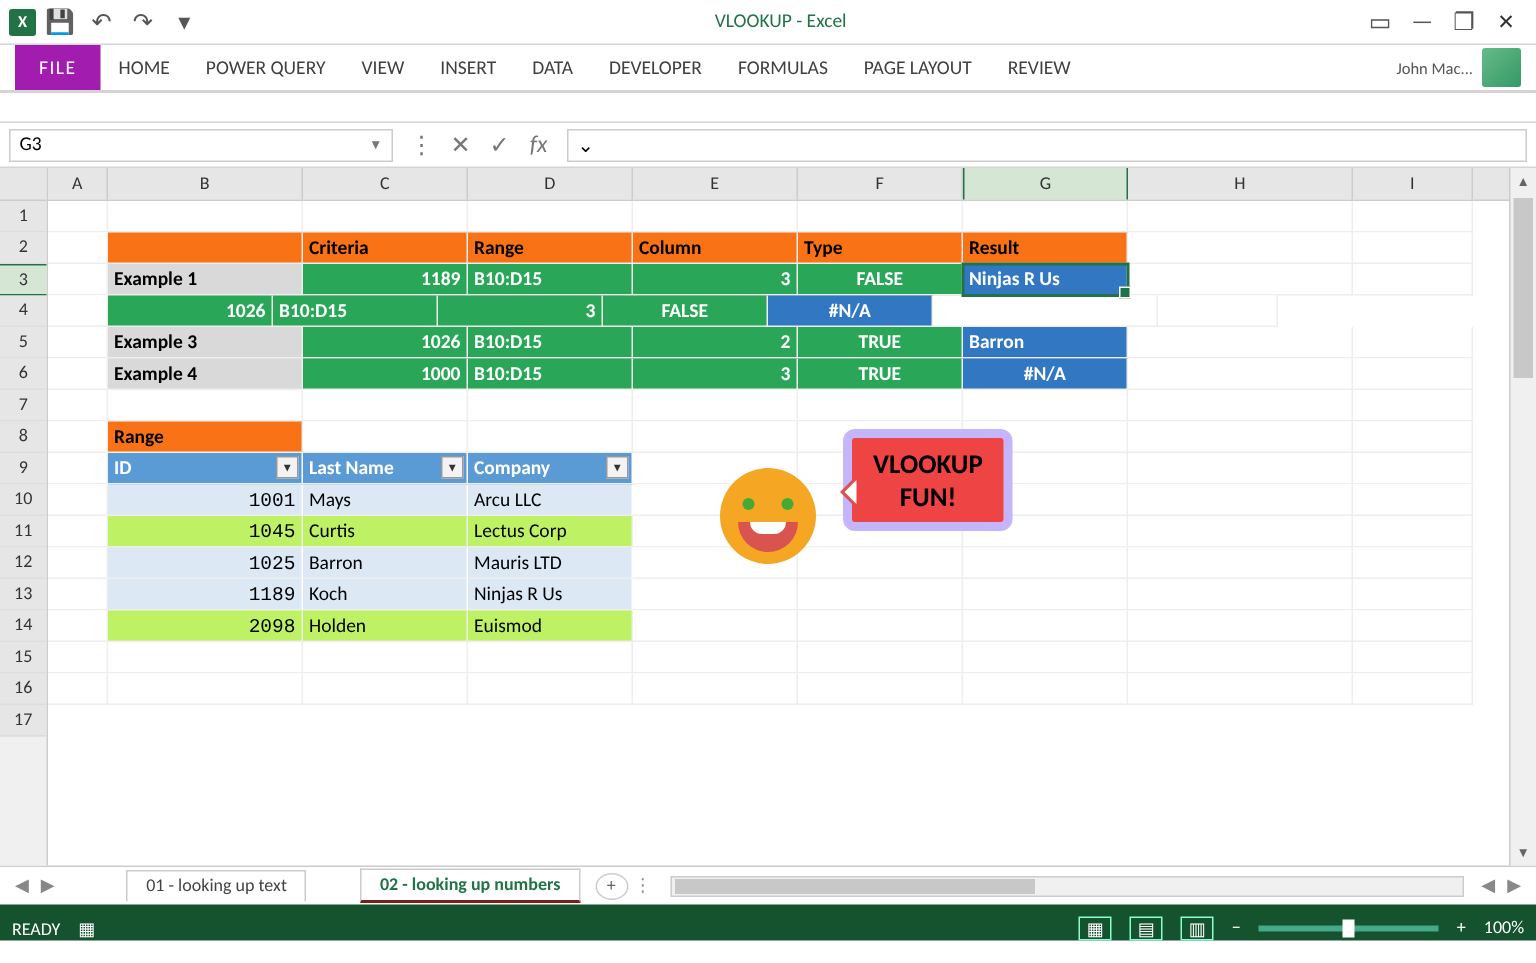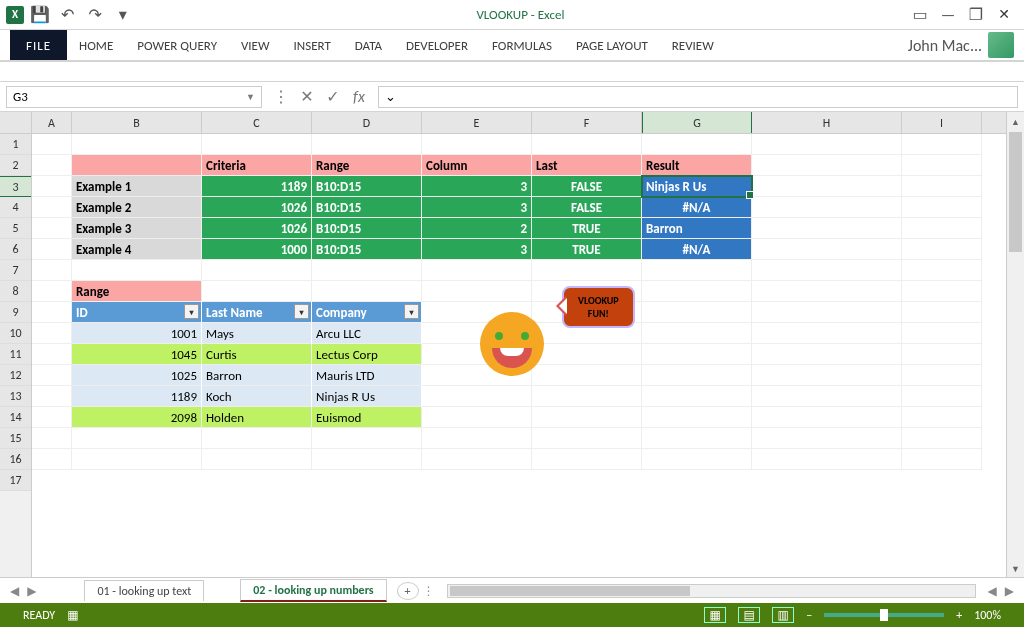--- a/index.html
+++ b/index.html
@@ -8,24 +8,24 @@
 
 .titlebar{ height:30px; background:#fff; display:flex; align-items:center; padding:0 6px; border-bottom:1px solid #d4d4d4; }
 .titlebar .xl-icon{ width:18px; height:18px; background:#217346; border-radius:2px; display:flex; align-items:center; justify-content:center; color:#fff; font-size:11px; font-weight:bold; margin-right:4px;}
 .titlebar .qat .qbtn{ width:22px; height:22px; display:inline-flex; align-items:center; justify-content:center; color:#555; margin:0 1px;}
 .titlebar .title{ flex:1; text-align:center; color:#217346; font-size:13px; }
 .titlebar .wbtn{ width:28px; height:22px; display:inline-flex; align-items:center; justify-content:center; color:#555; }
 .titlebar .wbtn.close{ color:#333; font-size:14px;}
 
 
 .ribbon{ height:32px; background:#fff; display:flex; align-items:stretch; padding:0 10px; border-bottom:2px solid #d4d4d4;}
-.ribbon .file{ background:#0f172a; color:#fff; padding:0 16px; display:flex; align-items:center; font-size:13px; letter-spacing:1px; }
+.ribbon .file{ background:#a21caf; color:#fff; padding:0 16px; display:flex; align-items:center; font-size:13px; letter-spacing:1px; }
 .ribbon .tab{ padding:0 12px; display:flex; align-items:center; color:#404040; font-size:13px; cursor:pointer; }
 .ribbon .spacer{ flex:1; }
-.ribbon .user{ display:flex; align-items:center; color:#555; font-size:16px; gap:6px; }
+.ribbon .user{ display:flex; align-items:center; color:#555; font-size:11px; gap:6px; }
 .avatar{ width:26px; height:26px; background:linear-gradient(135deg,#6b8,#396); border-radius:2px;}
 
 .spacer-row{ height:20px; background:#fff; border-bottom:1px solid #d4d4d4;}
 
 
 .fxbar{ height:30px; display:flex; align-items:center; border-bottom:1px solid #d4d4d4;}
 .namebox{ width:256px; height:22px; border:1px solid #ccc; margin:0 6px; display:flex; align-items:center; padding:0 6px; font-size:13px; justify-content:space-between;}
 .namebox .dd{ color:#777; font-size:9px;}
 .fxbtn{ width:26px; height:22px; display:inline-flex; align-items:center; justify-content:center; color:#777;}
 .fxbox{ flex:1; height:22px; border:1px solid #ccc; margin:0 6px; display:flex; align-items:center; padding:0 6px; font-size:13px; justify-content:space-between;}
@@ -37,61 +37,61 @@
 .rownum{ height:21px; border-bottom:1px solid #ddd; font-size:12px; color:#333; display:flex; align-items:center; justify-content:center; background:#e6e6e6;}
 .rownum.sel{ background:#d5e6d5; border-top:1px solid #217346; border-bottom:1px solid #217346;}
 .cols{ flex:1; overflow:hidden; position:relative;}
 .colhdrs{ height:22px; display:flex; background:#e6e6e6; border-bottom:1px solid #ccc;}
 .colhdr{ border-right:1px solid #ccc; font-size:12px; color:#333; display:flex; align-items:center; justify-content:center; background:#e6e6e6;}
 .colhdr.sel{ background:#d5e6d5; border-left:1px solid #217346; border-right:1px solid #217346;}
 .cA{width:40px}.cB{width:130px}.cC{width:110px}.cD{width:110px}.cE{width:110px}.cF{width:110px}.cG{width:110px}.cH{width:150px}.cI{width:80px}
 .cells{ position:relative; }
 .row{ display:flex; height:21px; }
 .cell{ border-right:1px solid #eee; border-bottom:1px solid #eee; font-size:13px; display:flex; align-items:center; padding:0 4px; background:#fff;}
-.grayhdr{ background:#fca5a5; font-weight:bold; color:#000;text-align:right;}
+.grayhdr{ background:#f97316; font-weight:bold; color:#000;text-align:right;}
 .grayside{ background:#d9d9d9; font-weight:bold; color:#000;}
 .green{ background:#2aa659; color:#fff; font-weight:bold;}
 .green.right{ justify-content:flex-end;}
 .green.center{ justify-content:center;}
 .blue{ background:#3277c2; color:#fff; font-weight:bold;}
 .blue.center{ justify-content:center;}
 .selcell{ outline:2px solid #217346; outline-offset:-1px; position:relative; z-index:5;}
 .selcell::after{ content:""; position:absolute; right:-3px; bottom:-3px; width:6px; height:6px; background:#217346; border:1px solid #fff;}
 
 .tbl-hdr{ background:#5b9bd5; color:#fff; font-weight:bold; border-right:1px solid #fff; position:relative;}
 .tbl-hdr .dd{ position:absolute; right:2px; top:2px; width:15px; height:15px; background:#f3f3f3; border:1px solid #999; display:flex; align-items:center; justify-content:center; font-size:8px; color:#333;}
 .tbl-row-a{ background:#dce9f5; border-right:1px solid #fff;}
 .tbl-row-b{ background:#bef264; border-right:1px solid #eee;}
-.num{ justify-content:flex-end;}
+.num{ justify-content:flex-end;font-family:Liberation Mono, monospace;}
 
 .vscroll{ width:18px; background:#f0f0f0; border-left:1px solid #ccc; position:relative;}
 .vscroll .thumb{ position:absolute; top:20px; left:2px; right:2px; height:120px; background:#c8c8c8;}
 .vscroll .arr{ height:18px; display:flex; align-items:center; justify-content:center; color:#666; font-size:9px;}
 
 
 .emoji{ position:absolute; left:448px; top:178px; width:64px; height:64px; background:#f5a623; border-radius:50%; }
 .emoji::before, .emoji::after{ content:""; position:absolute; width:8px; height:8px; background:#5a2; border-radius:50%; top:20px;}
 .emoji::before{ left:15px; background:#4a3;} .emoji::after{ right:15px; background:#4a3;}
 .mouth{ position:absolute; left:12px; top:36px; width:40px; height:20px; background:#d9534f; border-radius:0 0 40px 40px;}
 .mouth::after{ content:""; position:absolute; left:8px; top:0; width:24px; height:8px; background:#fff; border-radius:0 0 12px 12px;}
-.callout{ position:absolute; left:530px; top:152px; background:#c2410c; border:2px solid #c4b5fd; border-radius:8px; padding:6px 14px; font-weight:bold; font-size:10px; color:#000; text-align:center;}
+.callout{ position:absolute; left:530px; top:152px; background:#ef4444; border:6px solid #c4b5fd; border-radius:8px; padding:6px 14px; font-weight:bold; font-size:18px; color:#000; text-align:center;}
 .callout::before{ content:""; position:absolute; left:-18px; bottom:10px; border:10px solid transparent; border-right-color:#d9534f;}
 .callout::after{ content:""; position:absolute; left:-13px; bottom:12px; border:8px solid transparent; border-right-color:#fff;}
 
 
 .sheetbar{ height:26px; background:#fff; border-top:1px solid #ccc; display:flex; align-items:center; font-size:12px; padding:0 6px;}
 .nav-arr{ color:#888; padding:0 4px;}
 .sheet{ padding:3px 12px; border:1px solid #ccc; border-bottom:none; background:#fff; margin-right:2px; color:#444;margin-left:34px;}
 .sheet.active{ font-weight:bold; border-bottom:2px solid #7f1d1d; color:#217346;}
 .sheet-add{ width:22px; height:18px; border:1px solid #ccc; border-radius:50%; display:flex; align-items:center; justify-content:center; margin-left:8px; color:#666;}
 .hscroll{ flex:1; height:14px; background:#f0f0f0; margin:0 8px; border:1px solid #ccc; position:relative;}
 .hscroll .thumb{ position:absolute; left:2px; top:1px; bottom:1px; width:240px; background:#c8c8c8;}
 
 
-.status{ height:24px; background:#4d7c0f; color:#fff; display:flex; align-items:center; font-size:12px; padding:0 23px;}
+.status{ height:24px; background:#14532d; color:#fff; display:flex; align-items:flex-end; font-size:12px; padding:0 8px;}
 .status .left{ display:flex; align-items:center; gap:12px;}
 .status .right{ margin-left:auto; display:flex; align-items:center; gap:12px;}
 .viewbtn{ width:22px; height:16px; border:1px solid #8fc; display:flex; align-items:center; justify-content:center;}
 .slider{ width:120px; height:4px; background:#4a8; position:relative;}
 .slider .knob{ position:absolute; left:56px; top:-4px; width:8px; height:12px; background:#fff;}
 </style>
 </head>
 <body>
 
 <div class="titlebar">
@@ -192,41 +192,40 @@
           <div class="cell cH"></div>
           <div class="cell cI"></div>
         </div>
 
       <div class="row">
         <div class="cell cA"></div>
         <div class="cell cB grayhdr"></div>
         <div class="cell cC grayhdr">Criteria</div>
         <div class="cell cD grayhdr">Range</div>
         <div class="cell cE grayhdr">Column</div>
-        <div class="cell cF grayhdr">Last</div>
+        <div class="cell cF grayhdr">Type</div>
         <div class="cell cG grayhdr">Result</div>
         <div class="cell cH"></div>
           <div class="cell cI"></div>
       </div>
 
       <div class="row">
         <div class="cell cA"></div>
         <div class="cell cB grayside">Example 1</div>
         <div class="cell cC green right">1189</div>
         <div class="cell cD green">B10:D15</div>
         <div class="cell cE green right">3</div>
         <div class="cell cF green center">FALSE</div>
         <div class="cell cG blue selcell">Ninjas R Us</div>
         <div class="cell cH"></div>
           <div class="cell cI"></div>
       </div>
 
       <div class="row">
         <div class="cell cA"></div>
-        <div class="cell cB grayside">Example 2</div>
         <div class="cell cC green right">1026</div>
         <div class="cell cD green">B10:D15</div>
         <div class="cell cE green right">3</div>
         <div class="cell cF green center">FALSE</div>
         <div class="cell cG blue center">#N/A</div>
         <div class="cell cH"></div>
           <div class="cell cI"></div>
       </div>
 
       <div class="row">

